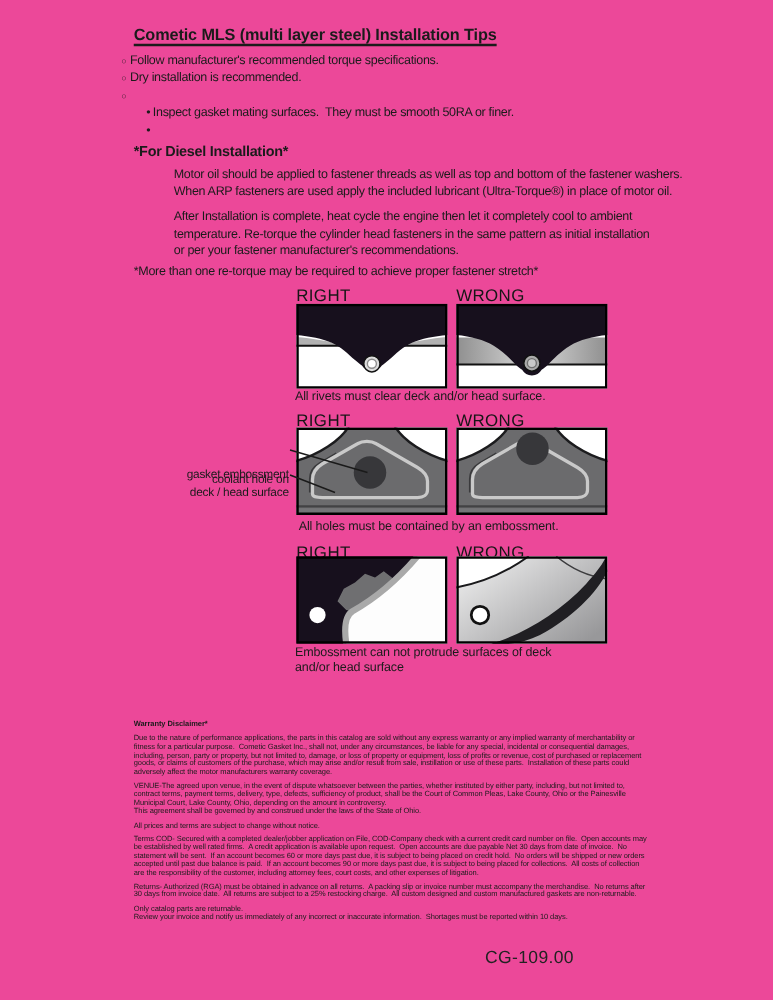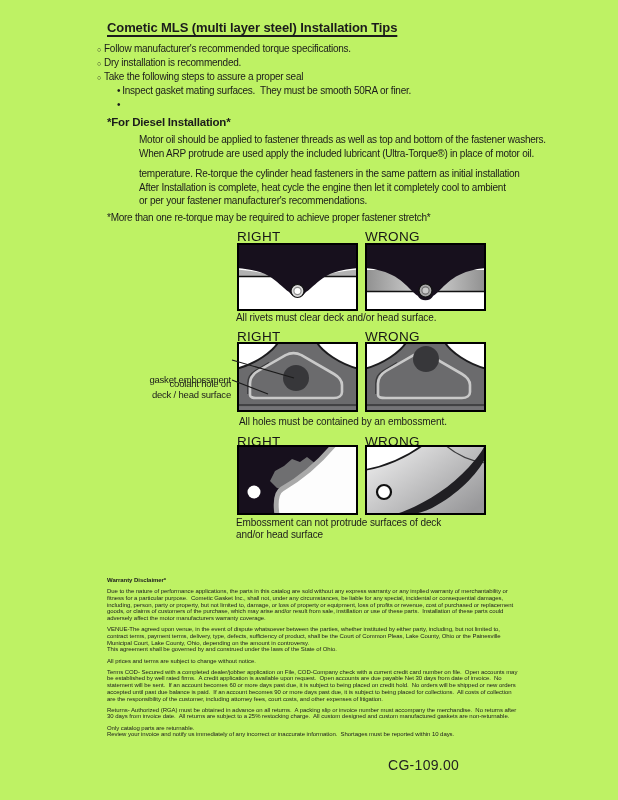--- a/index.html
+++ b/index.html
@@ -1,17 +1,17 @@
 <!DOCTYPE html>
 <html><head>
 <meta charset="utf-8">
 <style>
   html,body{margin:0;padding:0;background:#e8e8e8;}
   .page{
-    position:relative;width:618px;height:800px;background:#bef264;
+    position:relative;width:618px;height:800px;background:#ec4899;
     font-family:"Liberation Sans","DejaVu Sans",sans-serif;color:#1b1b1b;
     overflow:hidden;margin:0 auto;
   }
   .abs{position:absolute;}
   .line, .linewrap div{white-space:pre;}
   
   .title{left:107px;top:20px;font-size:13px;font-weight:bold;letter-spacing:-.1px;
          text-decoration:underline;text-underline-offset:2.5px;text-decoration-thickness:1.5px;}
   
   .tips{left:97px;top:43px;font-size:10px;letter-spacing:-.25px;}
@@ -50,39 +50,38 @@
     <div class="tip-row">
       <span class="tip-marker">○</span>
       <span class="line">Follow manufacturer's recommended torque specifications.</span>
     </div>
     <div class="tip-row">
       <span class="tip-marker">○</span>
       <span class="line">Dry installation is recommended.</span>
     </div>
     <div class="tip-row">
       <span class="tip-marker">○</span>
-      <span class="line">Take the following steps to assure a proper seal</span>
     </div>
     <div class="tip-row sub">
       <span class="tip-marker solid">•</span>
       <span class="line">Inspect gasket mating surfaces.  They must be smooth 50RA or finer.</span>
     </div>
     <div class="tip-row sub">
       <span class="tip-marker solid">•</span>
     </div>
   </div>
 
   <div class="abs diesel-heading line">*For Diesel Installation*</div>
   <div class="abs body-par p1 linewrap">
       <div>Motor oil should be applied to fastener threads as well as top and bottom of the fastener washers.</div>
-      <div>When ARP protrude are used apply the included lubricant (Ultra-Torque®) in place of motor oil.</div>
+      <div>When ARP fasteners are used apply the included lubricant (Ultra-Torque®) in place of motor oil.</div>
     </div>
   <div class="abs body-par p2 linewrap">
+      <div>After Installation is complete, heat cycle the engine then let it completely cool to ambient</div>
       <div>temperature. Re-torque the cylinder head fasteners in the same pattern as initial installation</div>
-      <div>After Installation is complete, heat cycle the engine then let it completely cool to ambient</div>
       <div>or per your fastener manufacturer's recommendations.</div>
     </div>
   <div class="abs p3 line">*More than one re-torque may be required to achieve proper fastener stretch*</div>
 
   <div class="abs dlabel" style="left:237px;top:229px;">RIGHT</div>
   <div class="abs dlabel" style="left:365px;top:229px;width:122px;">WRONG</div>
 
   <div class="abs panel" style="left:237px;top:243px;">
     <svg width="121" height="68" viewBox="0 0 121 68">
       <rect width="121" height="68" fill="#ffffff"></rect>

